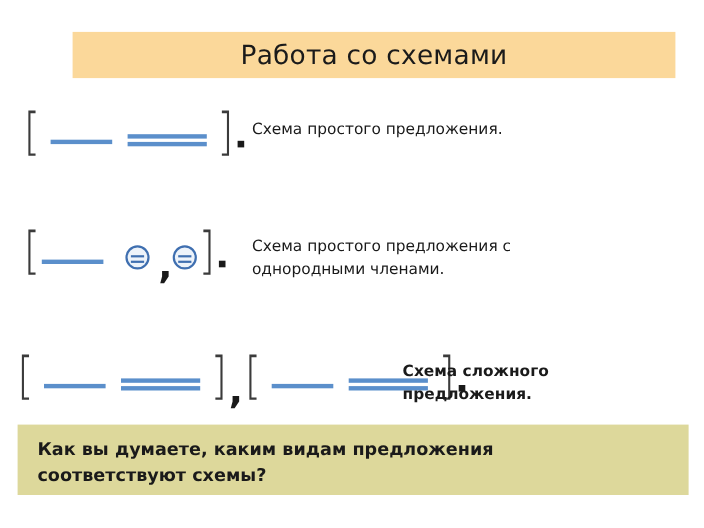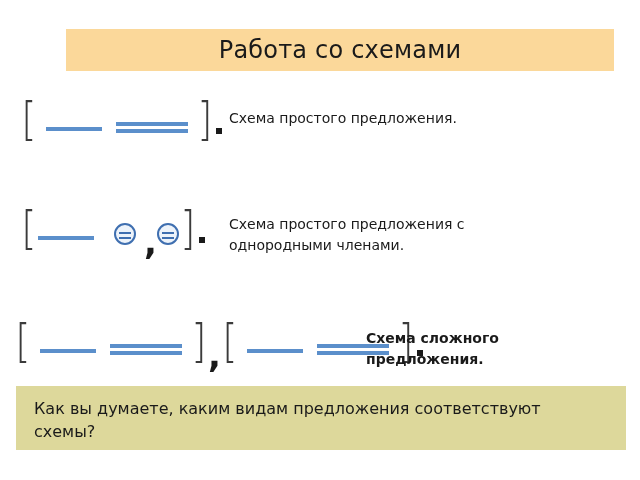--- a/index.html
+++ b/index.html
@@ -153,20 +153,21 @@
   
   .question-box {
     position: absolute;
     left: 16px;
     top: 386px;
     width: 610px;
     height: 64px;
     background: #DDD89B;
     box-sizing: border-box;
     padding: 11px 0 0 18px;
+    font-weight: bold;
   }
   .question-text {
     font-size: 16px;
     line-height: 23px;
     color: #1a1a1a;
     font-family: "DejaVu Sans", sans-serif;
     max-width: 540px;
   }
 </style>
 </head>

